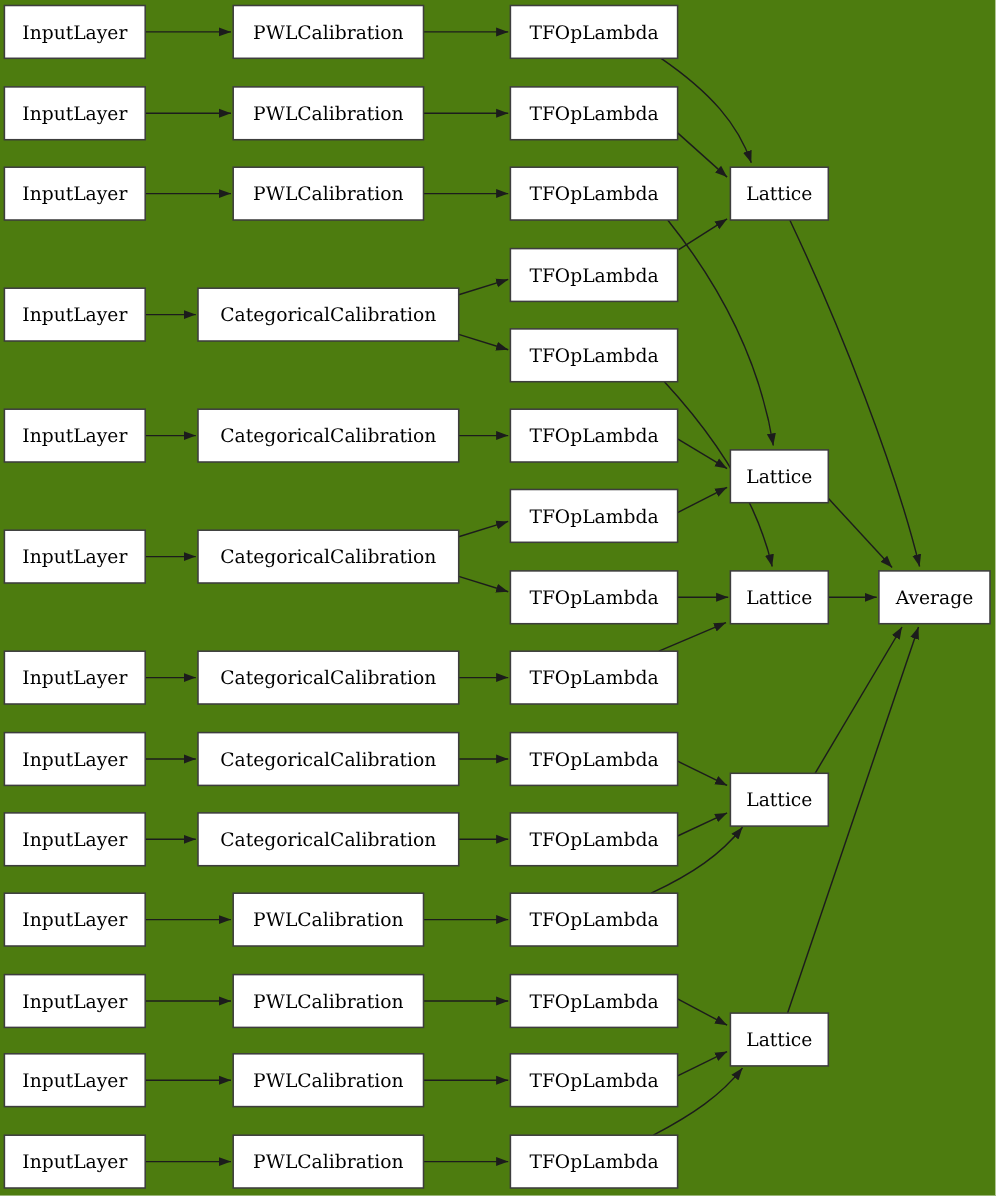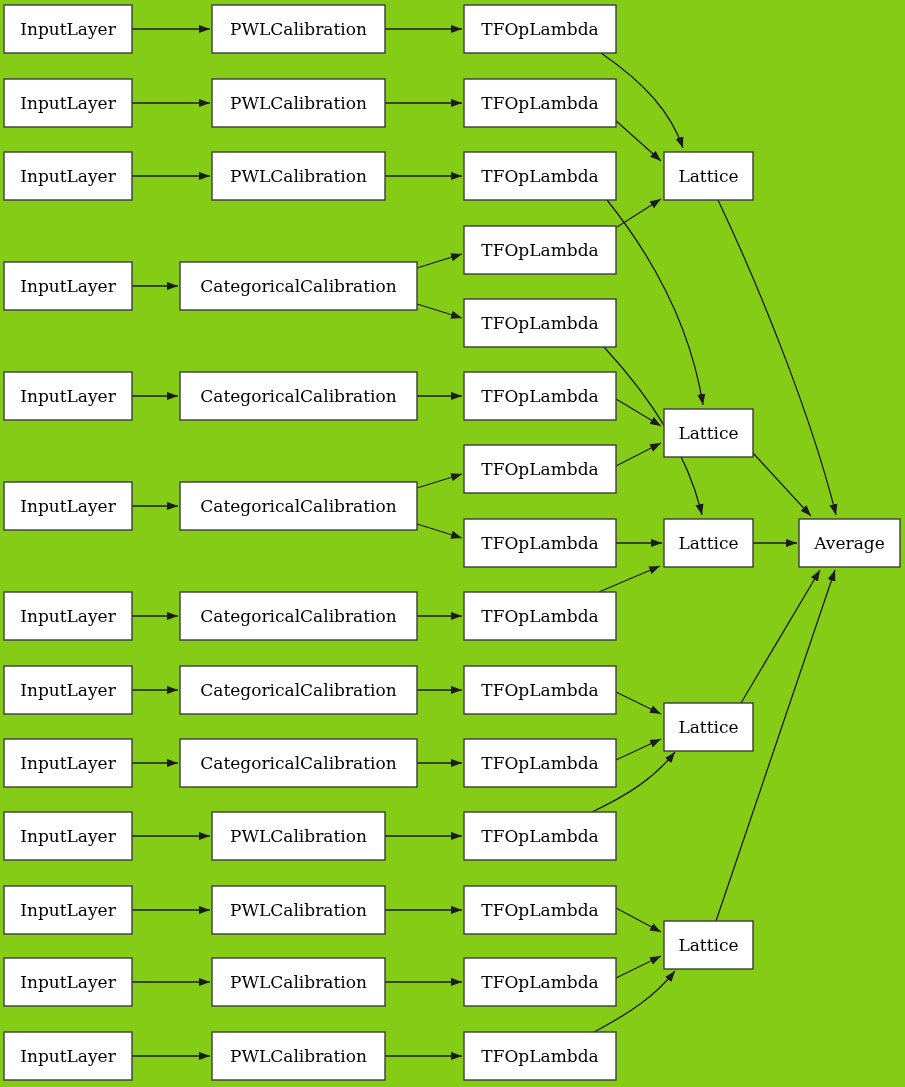--- a/index.html
+++ b/index.html
@@ -5,21 +5,21 @@
   html, body {
     margin: 0;
     padding: 0;
     background: #ffffff;
     font-family: "DejaVu Serif", "Liberation Serif", serif;
   }
   #canvas-wrap {
     position: relative;
     width: 905px;
     height: 1087px;
-    background: #84cc16;
+    background: #4d7c0f;
     overflow: hidden;
   }
   svg text {
     font-family: "DejaVu Serif", "Liberation Serif", serif;
     font-size: 17px;
     fill: #000000;
   }
   svg rect.node {
     fill: #ffffff;
     stroke: #3d3d3d;

